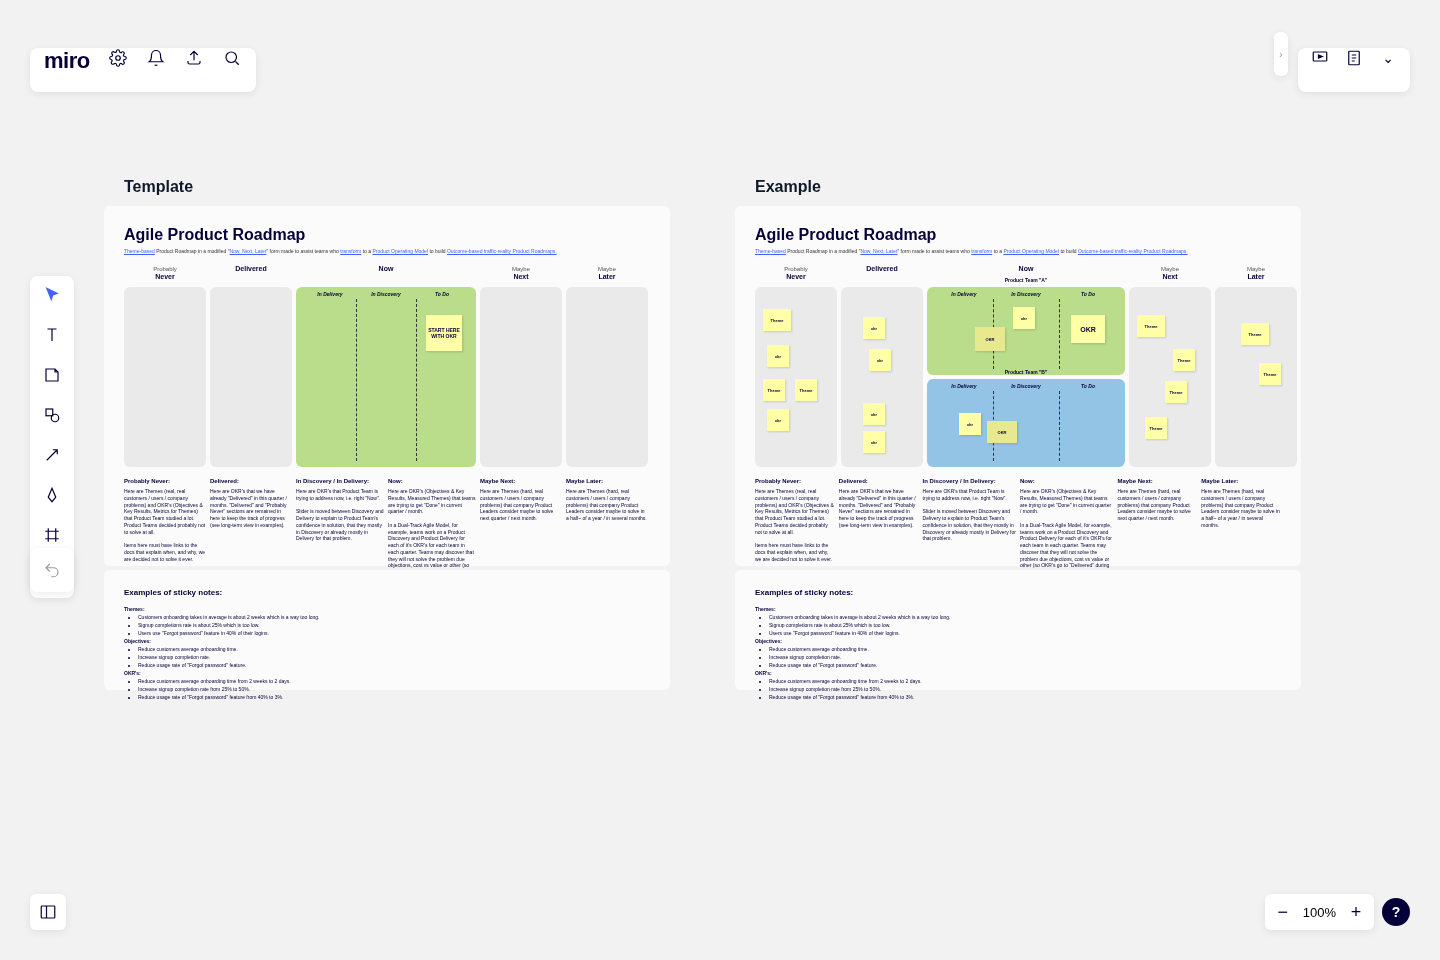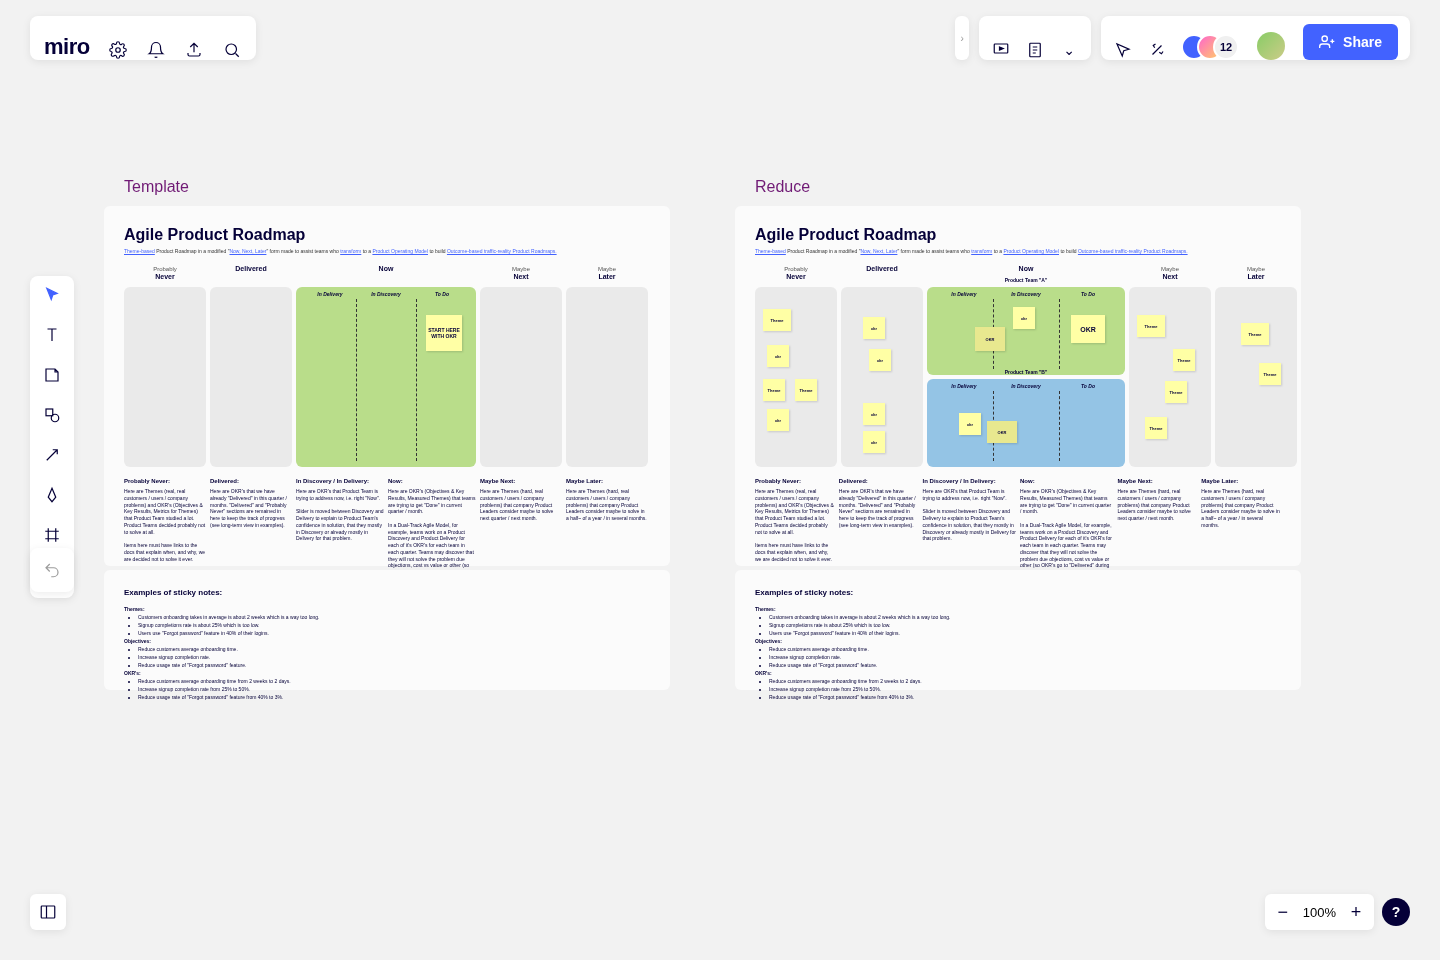--- a/index.html
+++ b/index.html
@@ -1,19 +1,19 @@
 <!DOCTYPE html>
 <html><head>
   <meta charset="utf-8">
   <style>
     * { box-sizing: border-box; margin: 0; padding: 0; font-family: -apple-system, BlinkMacSystemFont, "Segoe UI", Helvetica, Arial, sans-serif; }
     body { background: #f2f2f2; width: 1440px; height: 960px; overflow: hidden; position: relative; color: #050038; }
     
     
-    .top-left-bar, .top-right-group .pill { background: #fff; border-radius: 8px; box-shadow: 0 2px 8px rgba(0,0,0,.08); display: flex; align-items: flex-end; }
+    .top-left-bar, .top-right-group .pill { background: #fff; border-radius: 8px; box-shadow: 0 2px 8px rgba(0,0,0,.08); display: flex; align-items: flex-start; margin-top: 32px; }
     .top-left-bar { position: absolute; top: 16px; left: 30px; height: 44px; padding: 0 14px; gap: 18px; }
     .logo { font-weight: 800; font-size: 22px; color: #050038; letter-spacing: -.5px; }
     .tl-icon { width: 20px; height: 20px; display:flex; align-items:center; justify-content:center; color:#050038; }
     .tl-icon svg { width: 18px; height: 18px; stroke: #050038; stroke-width: 1.6; fill: none; }
     
     .top-right-group { position: absolute; top: 16px; right: 30px; display: flex; gap: 10px; align-items: center; }
     .pill { height: 44px; padding: 0 12px; gap: 14px; }
     .avatar { width: 26px; height: 26px; border-radius: 50%; border: 2px solid #fff; margin-left: -10px; }
     .avatar:first-child { margin-left: 0; }
     .avatar-count { width:26px; height:26px; border-radius:50%; background:#f0f0f0; border:2px solid #fff; margin-left:-10px; display:flex; align-items:center; justify-content:center; font-size:11px; font-weight:600; }
@@ -33,21 +33,21 @@
     .bl-btn { position:absolute; bottom:30px; left:30px; width:36px; height:36px; background:#fff; border-radius:6px; box-shadow:0 2px 8px rgba(0,0,0,.08); display:flex; align-items:center; justify-content:center; }
     .bl-btn svg { width:18px; height:18px; stroke:#050038; stroke-width:1.6; fill:none; }
     .br-group { position:absolute; bottom:30px; right:30px; display:flex; align-items:center; gap:8px; }
     .zoom-bar { background:#fff; height:36px; border-radius:6px; box-shadow:0 2px 8px rgba(0,0,0,.08); display:flex; align-items:center; padding:0 8px; gap:6px; }
     .zoom-btn { width:20px; height:20px; display:flex; align-items:center; justify-content:center; font-size:18px; color:#050038; cursor:pointer; }
     .zoom-val { font-size:13px; color:#000000; padding:0 4px; }
     .help-btn { width:28px; height:28px; border-radius:50%; background:#050038; color:#fff; display:flex; align-items:center; justify-content:center; font-size:14px; font-weight:700; }
     
     
     .canvas { position:absolute; left:0; top:0; width:1440px; height:960px; }
-    .section-title { position:absolute; font-size:16px; font-weight:400; color:#701a75; }
+    .section-title { position:absolute; font-size:16px; font-weight:700; color:#0f172a; }
     .panel { position:absolute; background:#fbfbfb; border-radius:6px; }
     .panel.top { height:360px; }
     .panel.bottom { height:120px; }
     
     .big-title { font-size:16px; font-weight:700; padding:20px 20px 4px 20px; }
     .subtext { font-size:5px; line-height:1.4; padding:0 20px 10px 20px; color:#333; }
     .subtext a, .subtext .lk { color:#4262ff; text-decoration:underline; }
     
     .lanes { display:flex; gap:4px; padding:0 20px; }
     .lane { position:relative; border-radius:6px; flex-shrink:0; }
@@ -116,44 +116,20 @@
         </svg>
       </span>
     <span class="tl-icon">
         <svg viewBox="0 0 24 24">
           <rect x="5" y="3" width="14" height="18" rx="1"></rect>
           <path d="M9 8h6M9 12h6M9 16h4"></path>
         </svg>
       </span>
     <span class="tl-icon" style="font-size:14px;">⌄</span>
   </div>
-  <div class="pill">
-    <span class="tl-icon">
-        <svg viewBox="0 0 24 24">
-          <path d="M4 4l7 16 2-7 7-2z"></path>
-        </svg>
-      </span>
-    <span class="tl-icon">
-        <svg viewBox="0 0 24 24">
-          <path d="M6 18L18 6M10 4l-3 2 2 3M20 14l-2 3-3-2"></path>
-        </svg>
-      </span>
-    <div style="display:flex;align-items:center;">
-      <div class="avatar" style="background:#4262ff;"></div>
-      <div class="avatar" style="background:linear-gradient(135deg,#f6c,#fc6);"></div>
-      <div class="avatar-count">12</div>
-    </div>
-    <div class="single-avatar" style="background:linear-gradient(135deg,#8c6,#cc8);"></div>
-    <button class="share-btn">
-      <svg viewBox="0 0 24 24">
-          <path d="M16 21v-2a4 4 0 0 0-4-4H5a4 4 0 0 0-4 4v2M8.5 11a4 4 0 1 0 0-8 4 4 0 0 0 0 8zM20 8v6M23 11h-6" stroke="#fff" stroke-width="2" fill="none"></path>
-        </svg>
-      <span>Share</span>
-    </button>
-  </div>
 </div>
 
 <div class="left-toolbar">
   <span class="lt-icon cursor"><svg viewBox="0 0 24 24">
         <path d="M5 3l14 7-6 2-2 6z"></path>
       </svg></span>
   <span class="lt-icon"><svg viewBox="0 0 24 24">
         <path d="M6 4h12M12 4v16"></path>
       </svg></span>
   <span class="lt-icon"><svg viewBox="0 0 24 24">
@@ -194,21 +170,21 @@
     <span class="zoom-btn">−</span>
     <span class="zoom-val">100%</span>
     <span class="zoom-btn">+</span>
   </div>
   <div class="help-btn">?</div>
 </div>
 
 <div class="canvas">
 
   <div class="section-title" style="left:124px; top:178px;">Template</div>
-  <div class="section-title" style="left:755px; top:178px;">Reduce</div>
+  <div class="section-title" style="left:755px; top:178px;">Example</div>
 
   <div class="panel top" style="left:104px; top:206px; width:566px;">
     <div class="big-title">Agile Product Roadmap</div>
     <div class="subtext">
       <span class="lk">Theme-based</span><span> Product Roadmap in a modified "</span><span class="lk">Now, Next, Later</span><span>" form made to assist teams who </span><span class="lk">transform</span><span> to a </span><span class="lk">Product Operating Model</span><span> to build </span><span class="lk">Outcome-based traffic-reality Product Roadmaps.</span>
     </div>
 
     <div class="lanes" style="margin-top:22px;">
       <div class="lane gray">
         <div class="lane-head"><span class="sup">Probably</span><br><span>Never</span></div>

